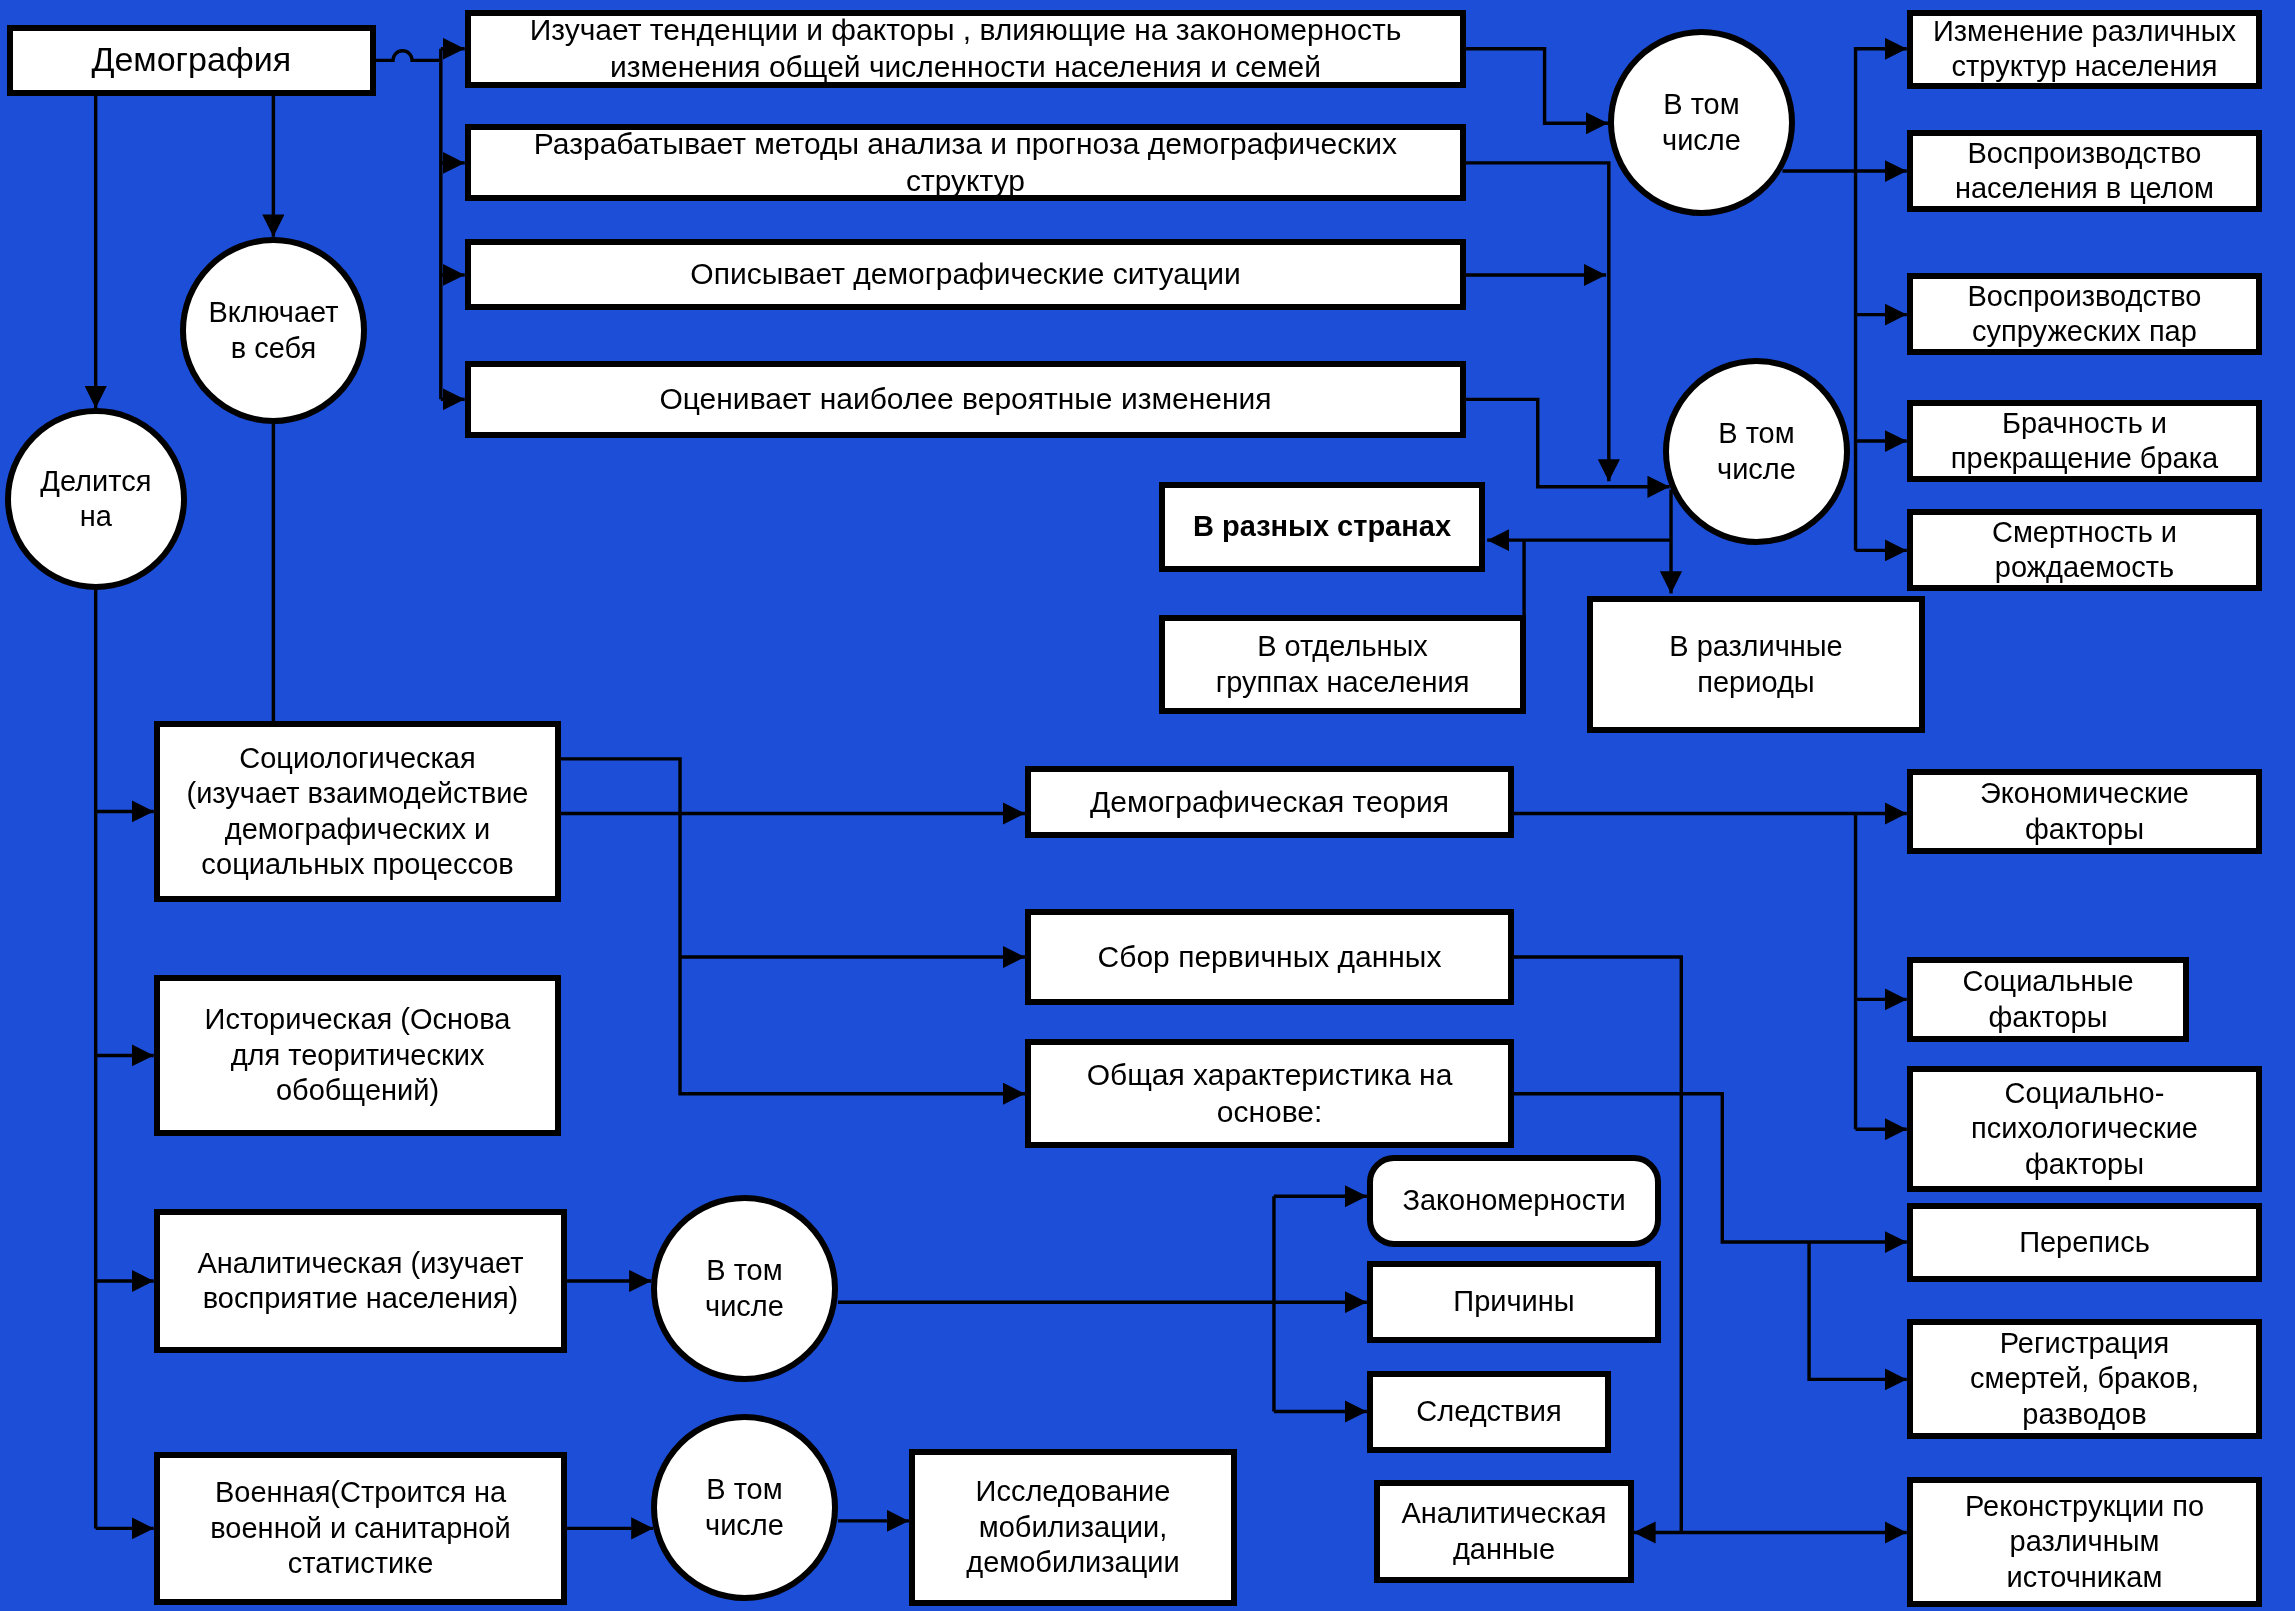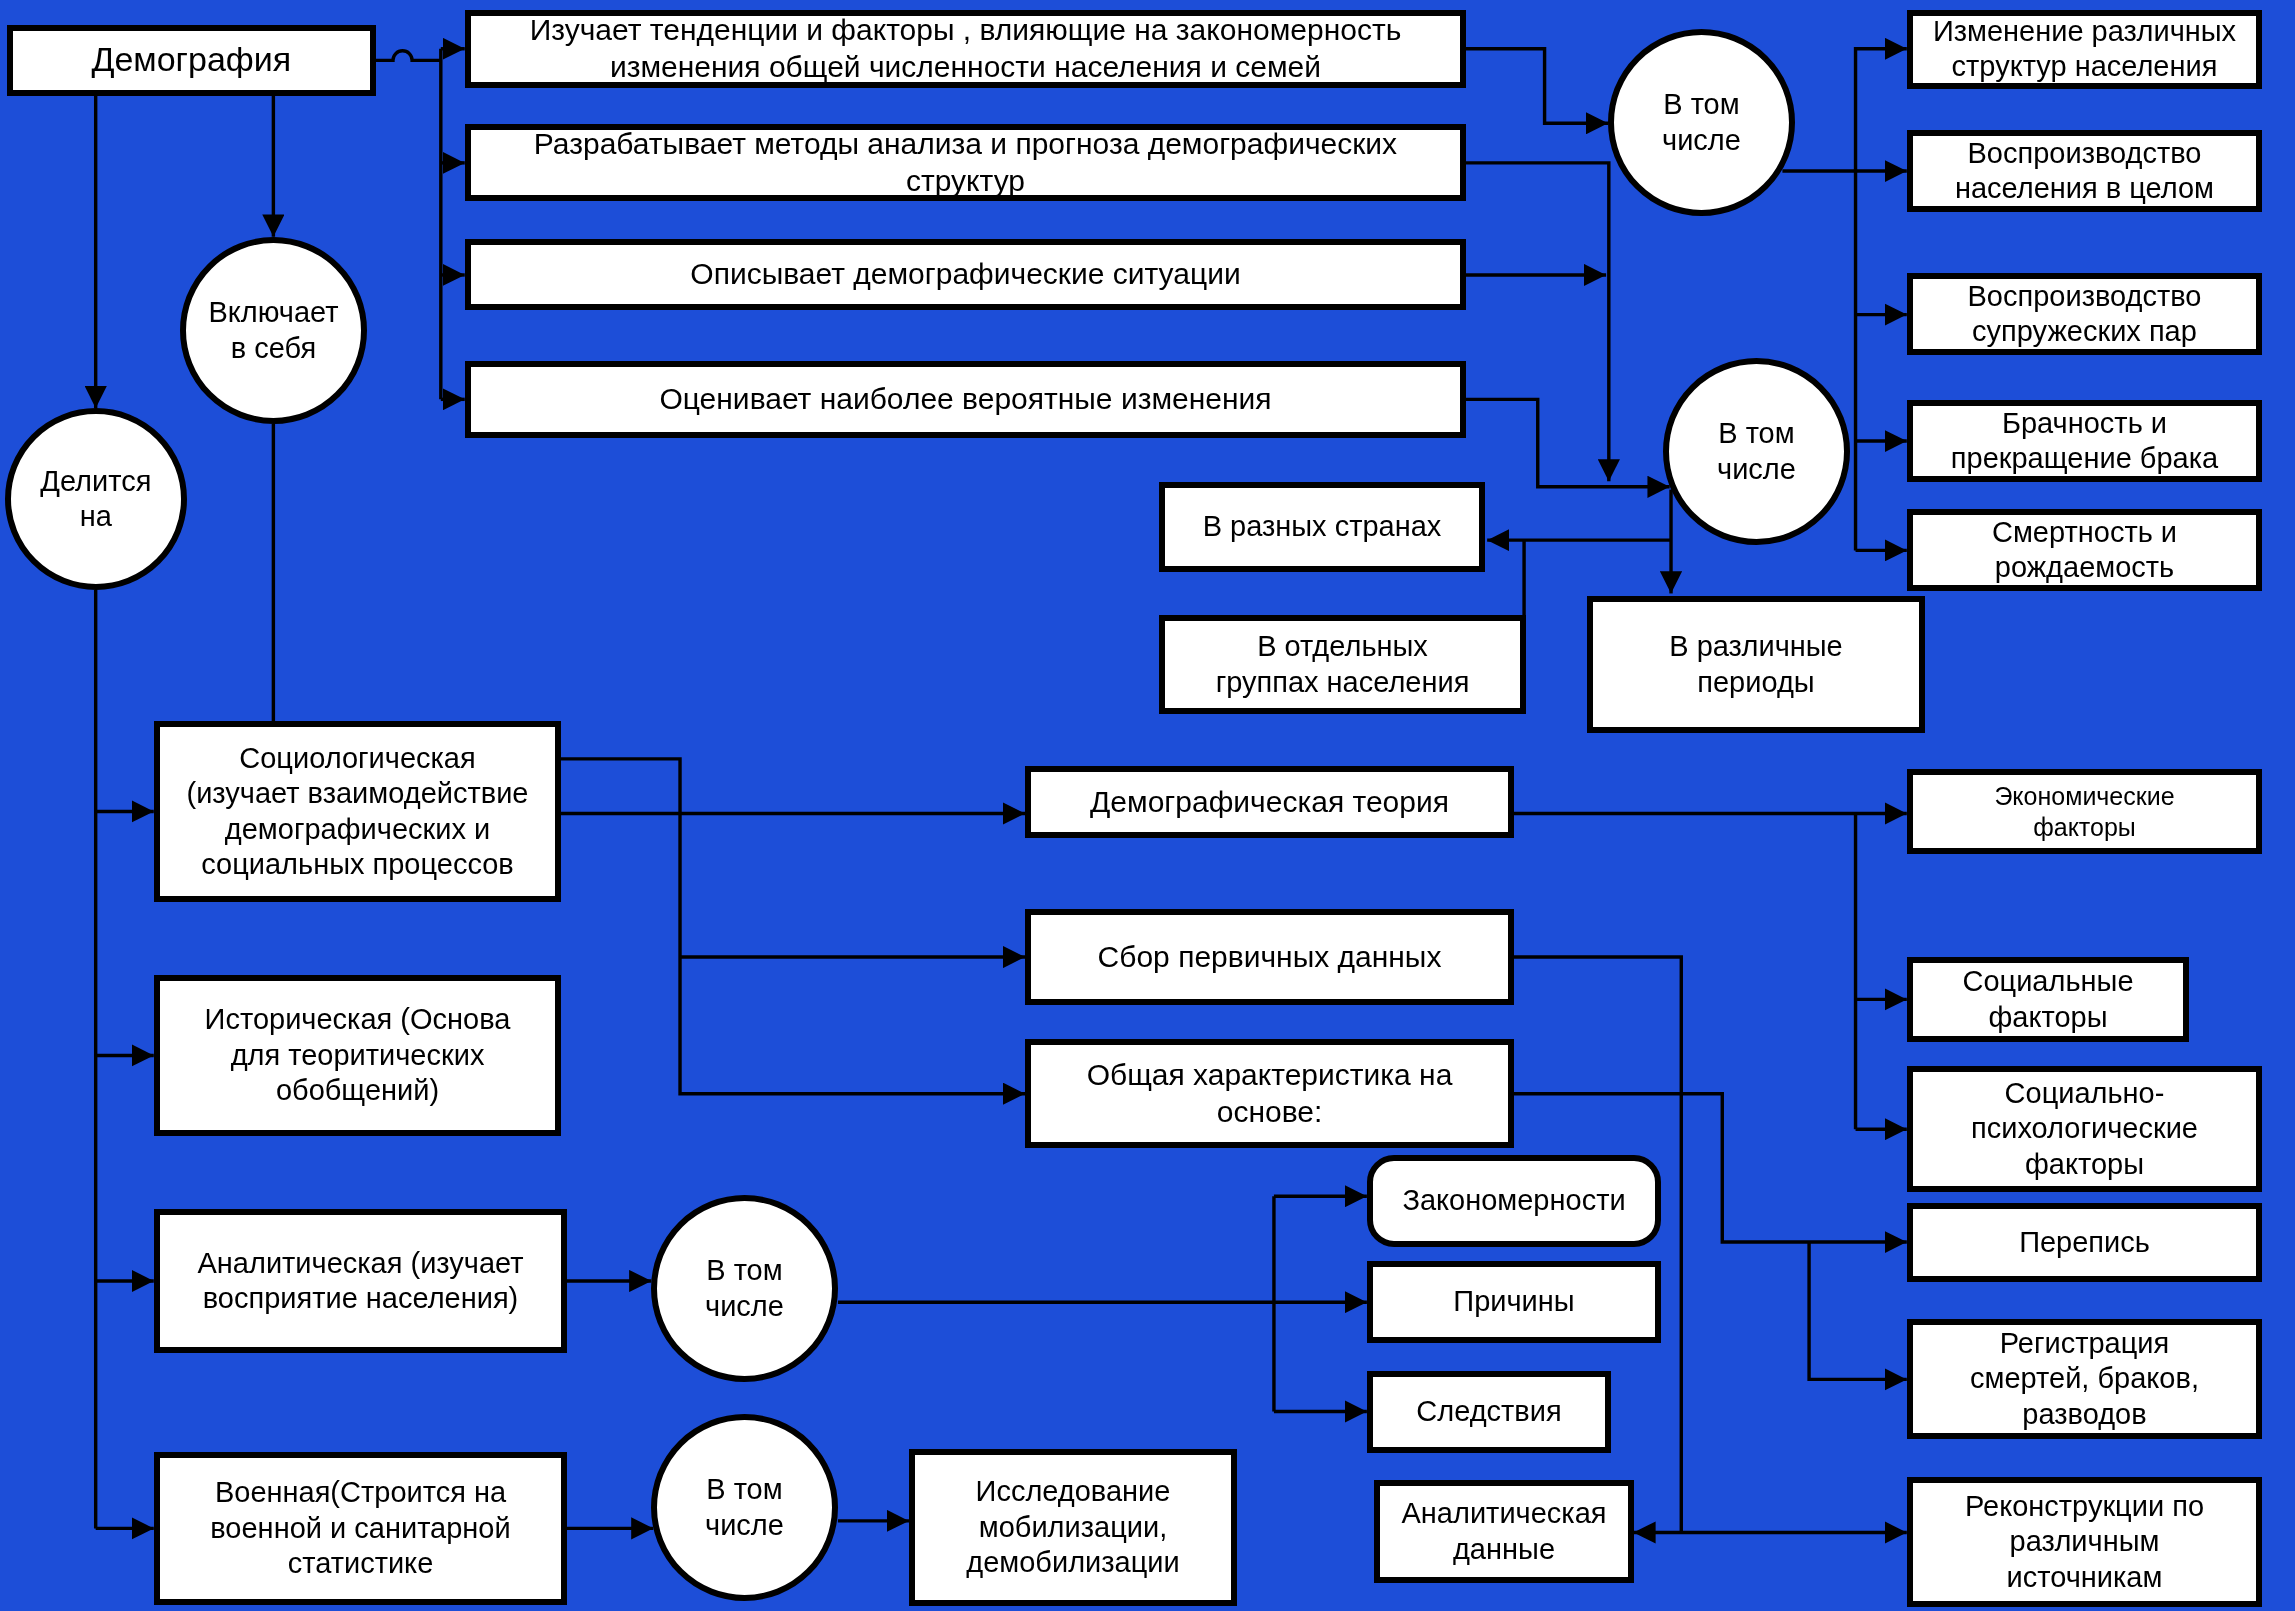--- a/index.html
+++ b/index.html
@@ -117,21 +117,21 @@
 
   <div class="node" style="left:1907px;top:273px;width:355px;height:82px;font-size:29px;">Воспроизводство
 супружеских пар</div>
 
   <div class="node" style="left:1907px;top:400px;width:355px;height:82px;font-size:29px;">Брачность и
 прекращение брака</div>
 
   <div class="node" style="left:1907px;top:509px;width:355px;height:82px;font-size:29px;">Смертность и
 рождаемость</div>
 
-  <div class="node" style="left:1159px;top:482px;width:326px;height:90px;font-size:29px;">В разных странах</div>
+  <div class="node" style="left:1159px;top:482px;width:326px;height:90px;font-size:29px;font-weight:bold;">В разных странах</div>
 
   <div class="node" style="left:1159px;top:615px;width:367px;height:99px;font-size:29px;">В отдельных
 группах населения</div>
 
   <div class="node" style="left:1587px;top:596px;width:338px;height:137px;font-size:29px;">В различные
 периоды</div>
 
   <div class="node" style="left:154px;top:721px;width:407px;height:181px;font-size:29px;">Социологическая
 (изучает взаимодействие
 демографических и
@@ -141,21 +141,21 @@
 для теоритических
 обобщений)</div>
 
   <div class="node" style="left:1025px;top:766px;width:489px;height:72px;font-size:30px;">Демографическая теория</div>
 
   <div class="node" style="left:1025px;top:909px;width:489px;height:96px;font-size:30px;">Сбор первичных данных</div>
 
   <div class="node" style="left:1025px;top:1039px;width:489px;height:109px;font-size:30px;">Общая характеристика на
 основе:</div>
 
-  <div class="node" style="left:1907px;top:769px;width:355px;height:85px;font-size:25px;">Экономические
+  <div class="node" style="left:1907px;top:769px;width:355px;height:85px;font-size:29px;">Экономические
 факторы</div>
 
   <div class="node" style="left:1907px;top:957px;width:282px;height:85px;font-size:29px;">Социальные
 факторы</div>
 
   <div class="node" style="left:1907px;top:1066px;width:355px;height:126px;font-size:29px;">Социально-
 психологические
 факторы</div>
 
   <div class="node" style="left:1907px;top:1203px;width:355px;height:79px;font-size:29px;">Перепись</div>

